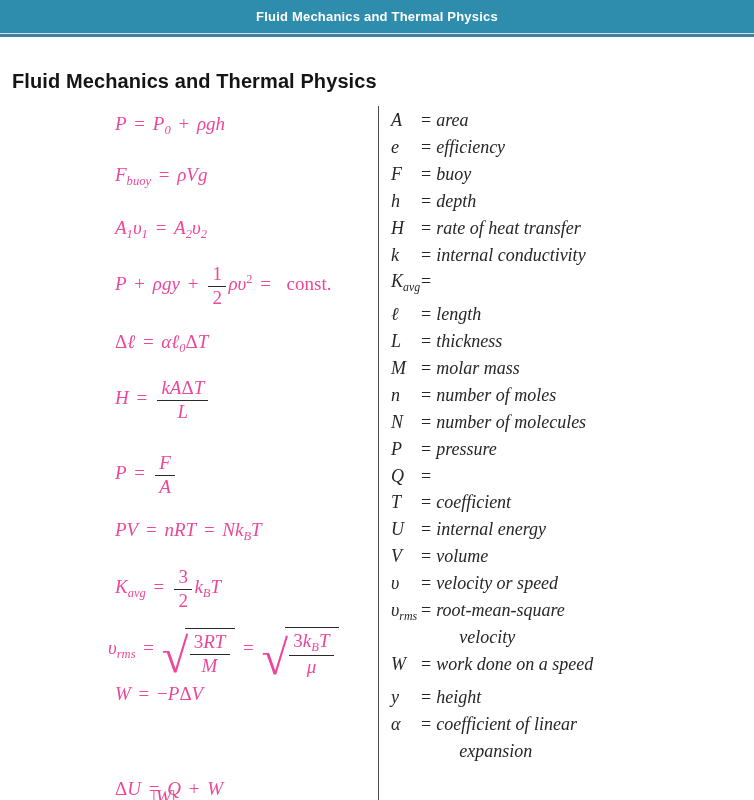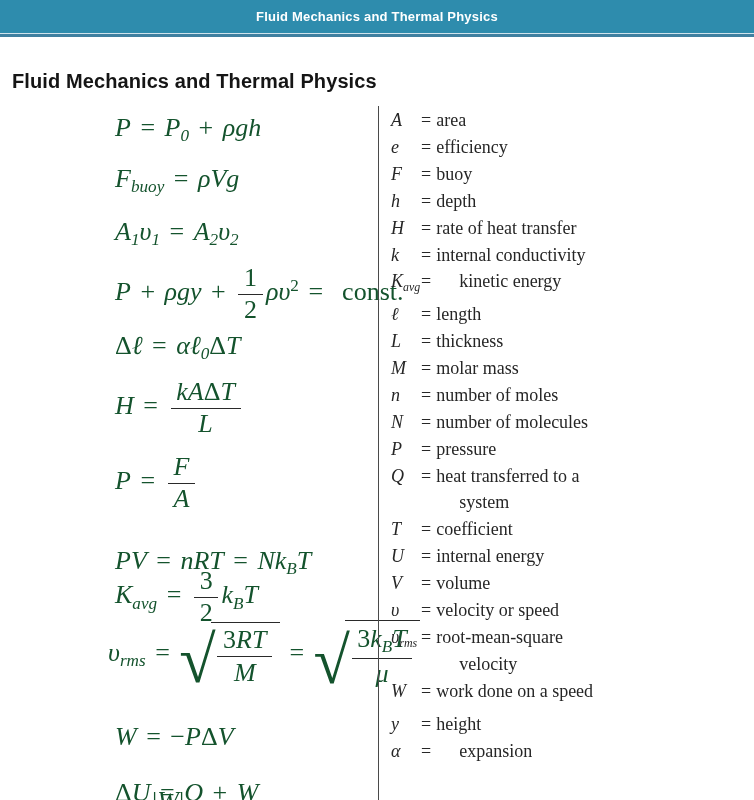--- a/index.html
+++ b/index.html
@@ -25,72 +25,72 @@
     font-family:"Liberation Sans","DejaVu Sans",sans-serif;
     font-weight:bold;font-size:20px;color:#151515;letter-spacing:0.1px;
   }
   
   .divider{
     position:absolute;left:378px;top:106px;width:1px;height:694px;
     background:#4a4a4a;
   }
   
   .eq{
-    position:absolute;left:115px;font-size:26px;line-height:1.15;
-    word-spacing:3px;white-space:nowrap;color:#14532d;
+    position:absolute;left:115px;font-size:19px;line-height:1.15;
+    word-spacing:3px;white-space:nowrap;color:#ec4899;
   }
   .mi{font-style:italic;white-space:pre;}
   .mr{font-style:normal;white-space:pre;}
   .msub{font-size:0.66em;font-style:italic;vertical-align:-0.32em;white-space:pre;}
   .msup{font-size:0.66em;font-style:normal;vertical-align:0.55em;white-space:pre;}
   .mfrac{display:inline-block;text-align:center;vertical-align:middle;margin:0 0.12em;}
   .mnum{display:block;padding:0 0.22em 0.04em 0.22em;border-bottom:1px solid #2a2a2a;}
   .mden{display:block;padding:0.02em 0.22em 0 0.22em;}
   .msqrt{display:inline-flex;align-items:flex-end;vertical-align:middle;}
   .mrad{font-style:normal;font-size:2.55em;line-height:0.86;margin-right:-0.07em;}
-  .msqrtc{display:inline-block;border-top:1.6px solid #2a2a2a;padding:0.1em 0.18em 0 0.12em;}
+  .msqrtc{display:inline-block;border-top:1.6px solid #2a2a2a;padding:0.1em 0.18em 0 0.12em;margin-top:7px;}
   
   .defs{
     position:absolute;left:391px;top:107px;width:356px;
     font-size:18px;line-height:26.9px;color:#262626;
   }
   .def-row{display:flex;align-items:baseline;}
   .def-sym{flex:none;min-width:30px;white-space:nowrap;}
   .def-eq{flex:none;margin-right:5px;}
-  .def-body{min-width:0;}
+  .def-body{min-width:0;font-style:italic;}
   .def-cont{display:block;margin-left:23px;}
   .def-cont:empty{display:none;}
 </style>
 </head>
 <body>
 
 <div class="topbar">
   <span class="topbar-title">Fluid Mechanics and Thermal Physics</span>
 </div>
 
 <div class="page-title">Fluid Mechanics and Thermal Physics</div>
 
 <div>
   <div class="eq" style="top:113px"><span class="mi">P</span><span class="mr"> = </span><span class="mi">P</span><span class="msub">0</span><span class="mr"> + </span><span class="mi">ρgh</span></div>
   <div class="eq" style="top:164px"><span class="mi">F</span><span class="msub">buoy</span><span class="mr"> = </span><span class="mi">ρVg</span></div>
   <div class="eq" style="top:217px"><span class="mi">A</span><span class="msub">1</span><span class="mi">υ</span><span class="msub">1</span><span class="mr"> = </span><span class="mi">A</span><span class="msub">2</span><span class="mi">υ</span><span class="msub">2</span></div>
   <div class="eq" style="top:263px"><span class="mi">P</span><span class="mr"> + </span><span class="mi">ρgy</span><span class="mr"> + </span><span class="mfrac"><span class="mnum"><span class="mr">1</span></span><span class="mden"><span class="mr">2</span></span></span><span class="mi">ρυ</span><span class="msup">2</span><span class="mr"> =  const.</span></div>
   <div class="eq" style="top:331px"><span class="mr">Δ</span><span class="mi">ℓ</span><span class="mr"> = </span><span class="mi">αℓ</span><span class="msub">0</span><span class="mr">Δ</span><span class="mi">T</span></div>
   <div class="eq" style="top:377px"><span class="mi">H</span><span class="mr"> = </span><span class="mfrac"><span class="mnum"><span class="mi">kA</span><span class="mr">Δ</span><span class="mi">T</span></span><span class="mden"><span class="mi">L</span></span></span></div>
   <div class="eq" style="top:452px"><span class="mi">P</span><span class="mr"> = </span><span class="mfrac"><span class="mnum"><span class="mi">F</span></span><span class="mden"><span class="mi">A</span></span></span></div>
-  <div class="eq" style="top:546px"><span class="mi">PV</span><span class="mr"> = </span><span class="mi">nRT</span><span class="mr"> = </span><span class="mi">Nk</span><span class="msub">B</span><span class="mi">T</span></div>
+  <div class="eq" style="top:519px"><span class="mi">PV</span><span class="mr"> = </span><span class="mi">nRT</span><span class="mr"> = </span><span class="mi">Nk</span><span class="msub">B</span><span class="mi">T</span></div>
   <div class="eq" style="top:566px"><span class="mi">K</span><span class="msub">avg</span><span class="mr"> = </span><span class="mfrac"><span class="mnum"><span class="mr">3</span></span><span class="mden"><span class="mr">2</span></span></span><span class="mi">k</span><span class="msub">B</span><span class="mi">T</span></div>
   <div class="eq" style="top:620px;left:108px"><span class="mi">υ</span><span class="msub">rms</span><span class="mr"> = </span><span class="msqrt">
         <span class="mrad">√</span>
         <span class="msqrtc"><span class="mfrac"><span class="mnum"><span class="mr">3</span><span class="mi">RT</span></span><span class="mden"><span class="mi">M</span></span></span></span>
       </span><span class="mr"> = </span><span class="msqrt">
         <span class="mrad">√</span>
         <span class="msqrtc"><span class="mfrac"><span class="mnum"><span class="mr">3</span><span class="mi">k</span><span class="msub">B</span><span class="mi">T</span></span><span class="mden"><span class="mi">μ</span></span></span></span>
       </span></div>
-  <div class="eq" style="top:722px"><span class="mi">W</span><span class="mr"> = −</span><span class="mi">P</span><span class="mr">Δ</span><span class="mi">V</span></div>
+  <div class="eq" style="top:683px"><span class="mi">W</span><span class="mr"> = −</span><span class="mi">P</span><span class="mr">Δ</span><span class="mi">V</span></div>
   <div class="eq" style="top:778px"><span class="mr">Δ</span><span class="mi">U</span><span class="mr"> = </span><span class="mi">Q</span><span class="mr"> + </span><span class="mi">W</span></div>
   <div class="eq" style="top:786px;left:152px"><span class="mr">|</span><span class="mi">W</span><span class="mr">|</span></div>
 </div>
 
 <div class="divider"></div>
 
 <div class="defs">
   <div class="def-row">
     <span class="def-sym"><span class="mi">A</span></span>
     <span class="def-eq">=</span>
@@ -117,21 +117,21 @@
     <span class="def-body"><span>rate of heat transfer</span></span>
   </div>
   <div class="def-row">
     <span class="def-sym"><span class="mi">k</span></span>
     <span class="def-eq">=</span>
     <span class="def-body"><span>internal conductivity</span></span>
   </div>
   <div class="def-row">
     <span class="def-sym"><span class="mi">K</span><span class="msub">avg</span></span>
     <span class="def-eq">=</span>
-    <span class="def-body"><span class="def-cont">kinetic energy</span></span>
+    <span class="def-body"></span>
   </div>
   <div class="def-row">
     <span class="def-sym"><span class="mi">ℓ</span></span>
     <span class="def-eq">=</span>
     <span class="def-body"><span>length</span></span>
   </div>
   <div class="def-row">
     <span class="def-sym"><span class="mi">L</span></span>
     <span class="def-eq">=</span>
     <span class="def-body"><span>thickness</span></span>
@@ -152,21 +152,20 @@
     <span class="def-body"><span>number of molecules</span></span>
   </div>
   <div class="def-row">
     <span class="def-sym"><span class="mi">P</span></span>
     <span class="def-eq">=</span>
     <span class="def-body"><span>pressure</span></span>
   </div>
   <div class="def-row">
     <span class="def-sym"><span class="mi">Q</span></span>
     <span class="def-eq">=</span>
-    <span class="def-body"><span>heat transferred to a</span><span class="def-cont">system</span></span>
   </div>
   <div class="def-row">
     <span class="def-sym"><span class="mi">T</span></span>
     <span class="def-eq">=</span>
     <span class="def-body"><span>coefficient</span></span>
   </div>
   <div class="def-row">
     <span class="def-sym"><span class="mi">U</span></span>
     <span class="def-eq">=</span>
     <span class="def-body"><span>internal energy</span></span>
@@ -192,15 +191,15 @@
     <span class="def-body"><span>work done on a speed</span></span>
   </div>
   <div class="def-row" style="margin-top:6px">
     <span class="def-sym"><span class="mi">y</span></span>
     <span class="def-eq">=</span>
     <span class="def-body"><span>height</span></span>
   </div>
   <div class="def-row">
     <span class="def-sym"><span class="mi">α</span></span>
     <span class="def-eq">=</span>
-    <span class="def-body"><span class="def-cont">expansion</span></span>
+    <span class="def-body"><span>coefficient of linear</span><span class="def-cont">expansion</span></span>
   </div>
 </div>
 
 </body></html>

